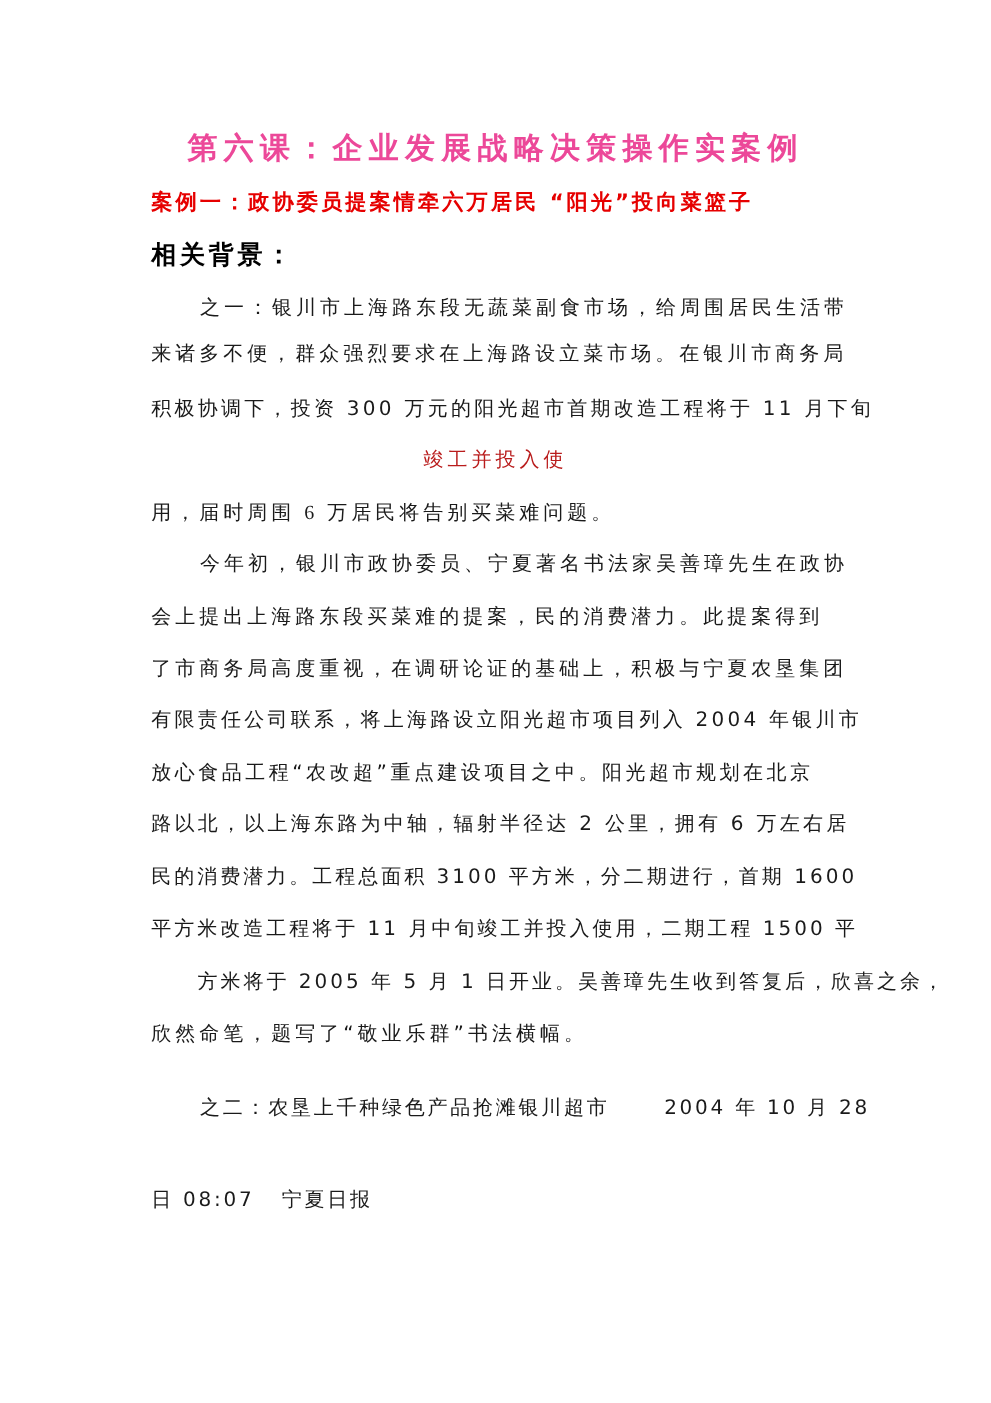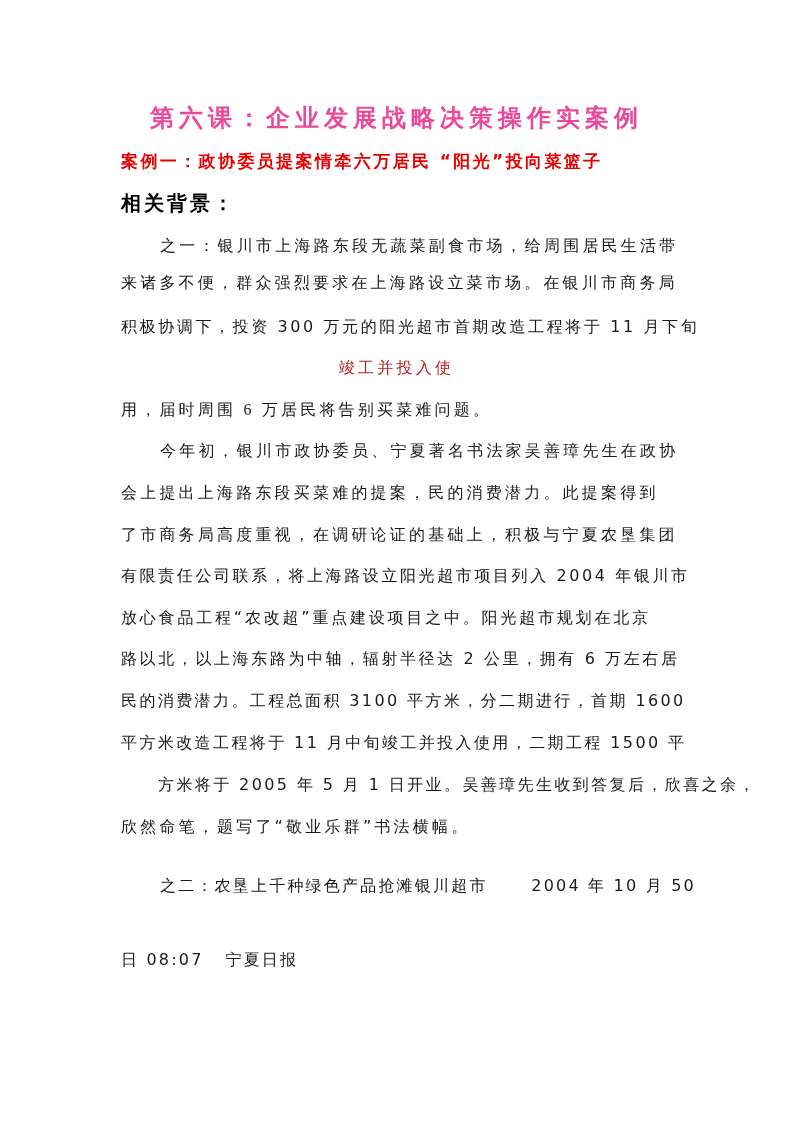--- a/index.html
+++ b/index.html
@@ -34,15 +34,15 @@
   <div class="line" style="left:121px; top:483px;">会上提出上海路东段买菜难的提案，民的消费潜力。此提案得到</div>
   <div class="line" style="left:121px; top:525px;">了市商务局高度重视，在调研论证的基础上，积极与宁夏农垦集团</div>
   <div class="line" style="left:121px; top:566px; letter-spacing:2.6px;">有限责任公司联系，将上海路设立阳光超市项目列入 2004 年银川市</div>
   <div class="line" style="left:121px; top:608px; letter-spacing:2.8px;">放心食品工程“农改超”重点建设项目之中。阳光超市规划在北京</div>
   <div class="line" style="left:121px; top:649px; letter-spacing:2.6px;">路以北，以上海东路为中轴，辐射半径达 2 公里，拥有 6 万左右居</div>
   <div class="line" style="left:121px; top:691px; letter-spacing:2.4px;">民的消费潜力。工程总面积 3100 平方米，分二期进行，首期 1600</div>
   <div class="line" style="left:121px; top:733px; letter-spacing:2.4px;">平方米改造工程将于 11 月中旬竣工并投入使用，二期工程 1500 平</div>
   <div class="line" style="left:121px; top:775px; letter-spacing:2.4px;margin-left:37px;">方米将于 2005 年 5 月 1 日开业。吴善璋先生收到答复后，欣喜之余，</div>
   <div class="line" style="left:121px; top:817px;">欣然命笔，题写了“敬业乐群”书法横幅。</div>
 
-  <div class="line" style="left:160px; top:876px; letter-spacing:2.2px;">之二：农垦上千种绿色产品抢滩银川超市      2004 年 10 月 50</div>
+  <div class="line" style="left:160px; top:876px; letter-spacing:2.2px;">之二：农垦上千种绿色产品抢滩银川超市      2004 年 10 月 28</div>
   <div class="line" style="left:121px; top:950px; letter-spacing:2.2px;">日 08:07   宁夏日报</div>
 </div>
 
 </body></html>

